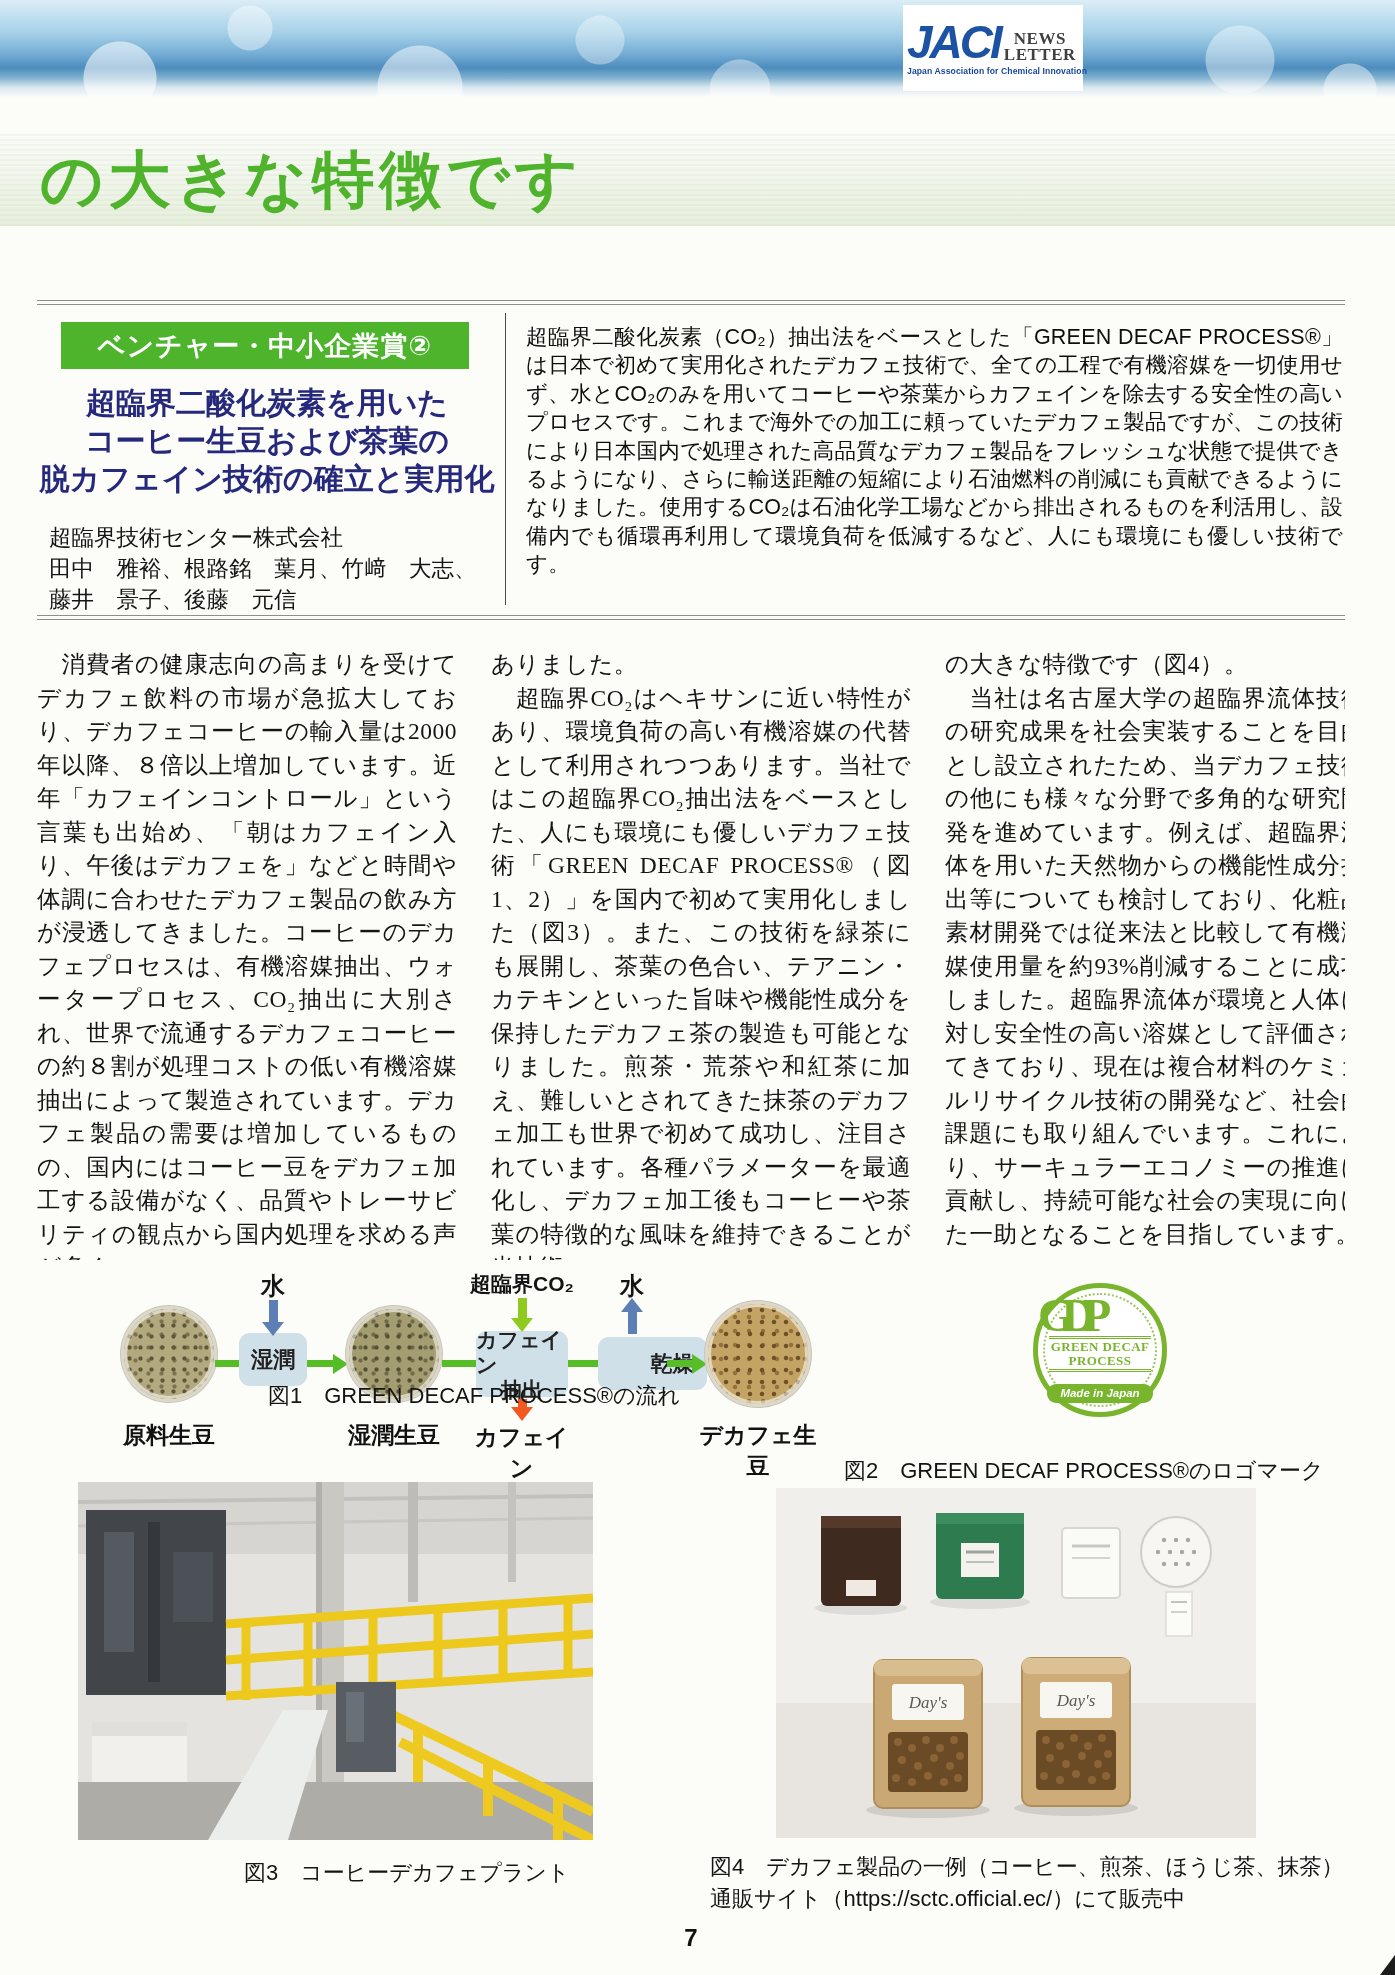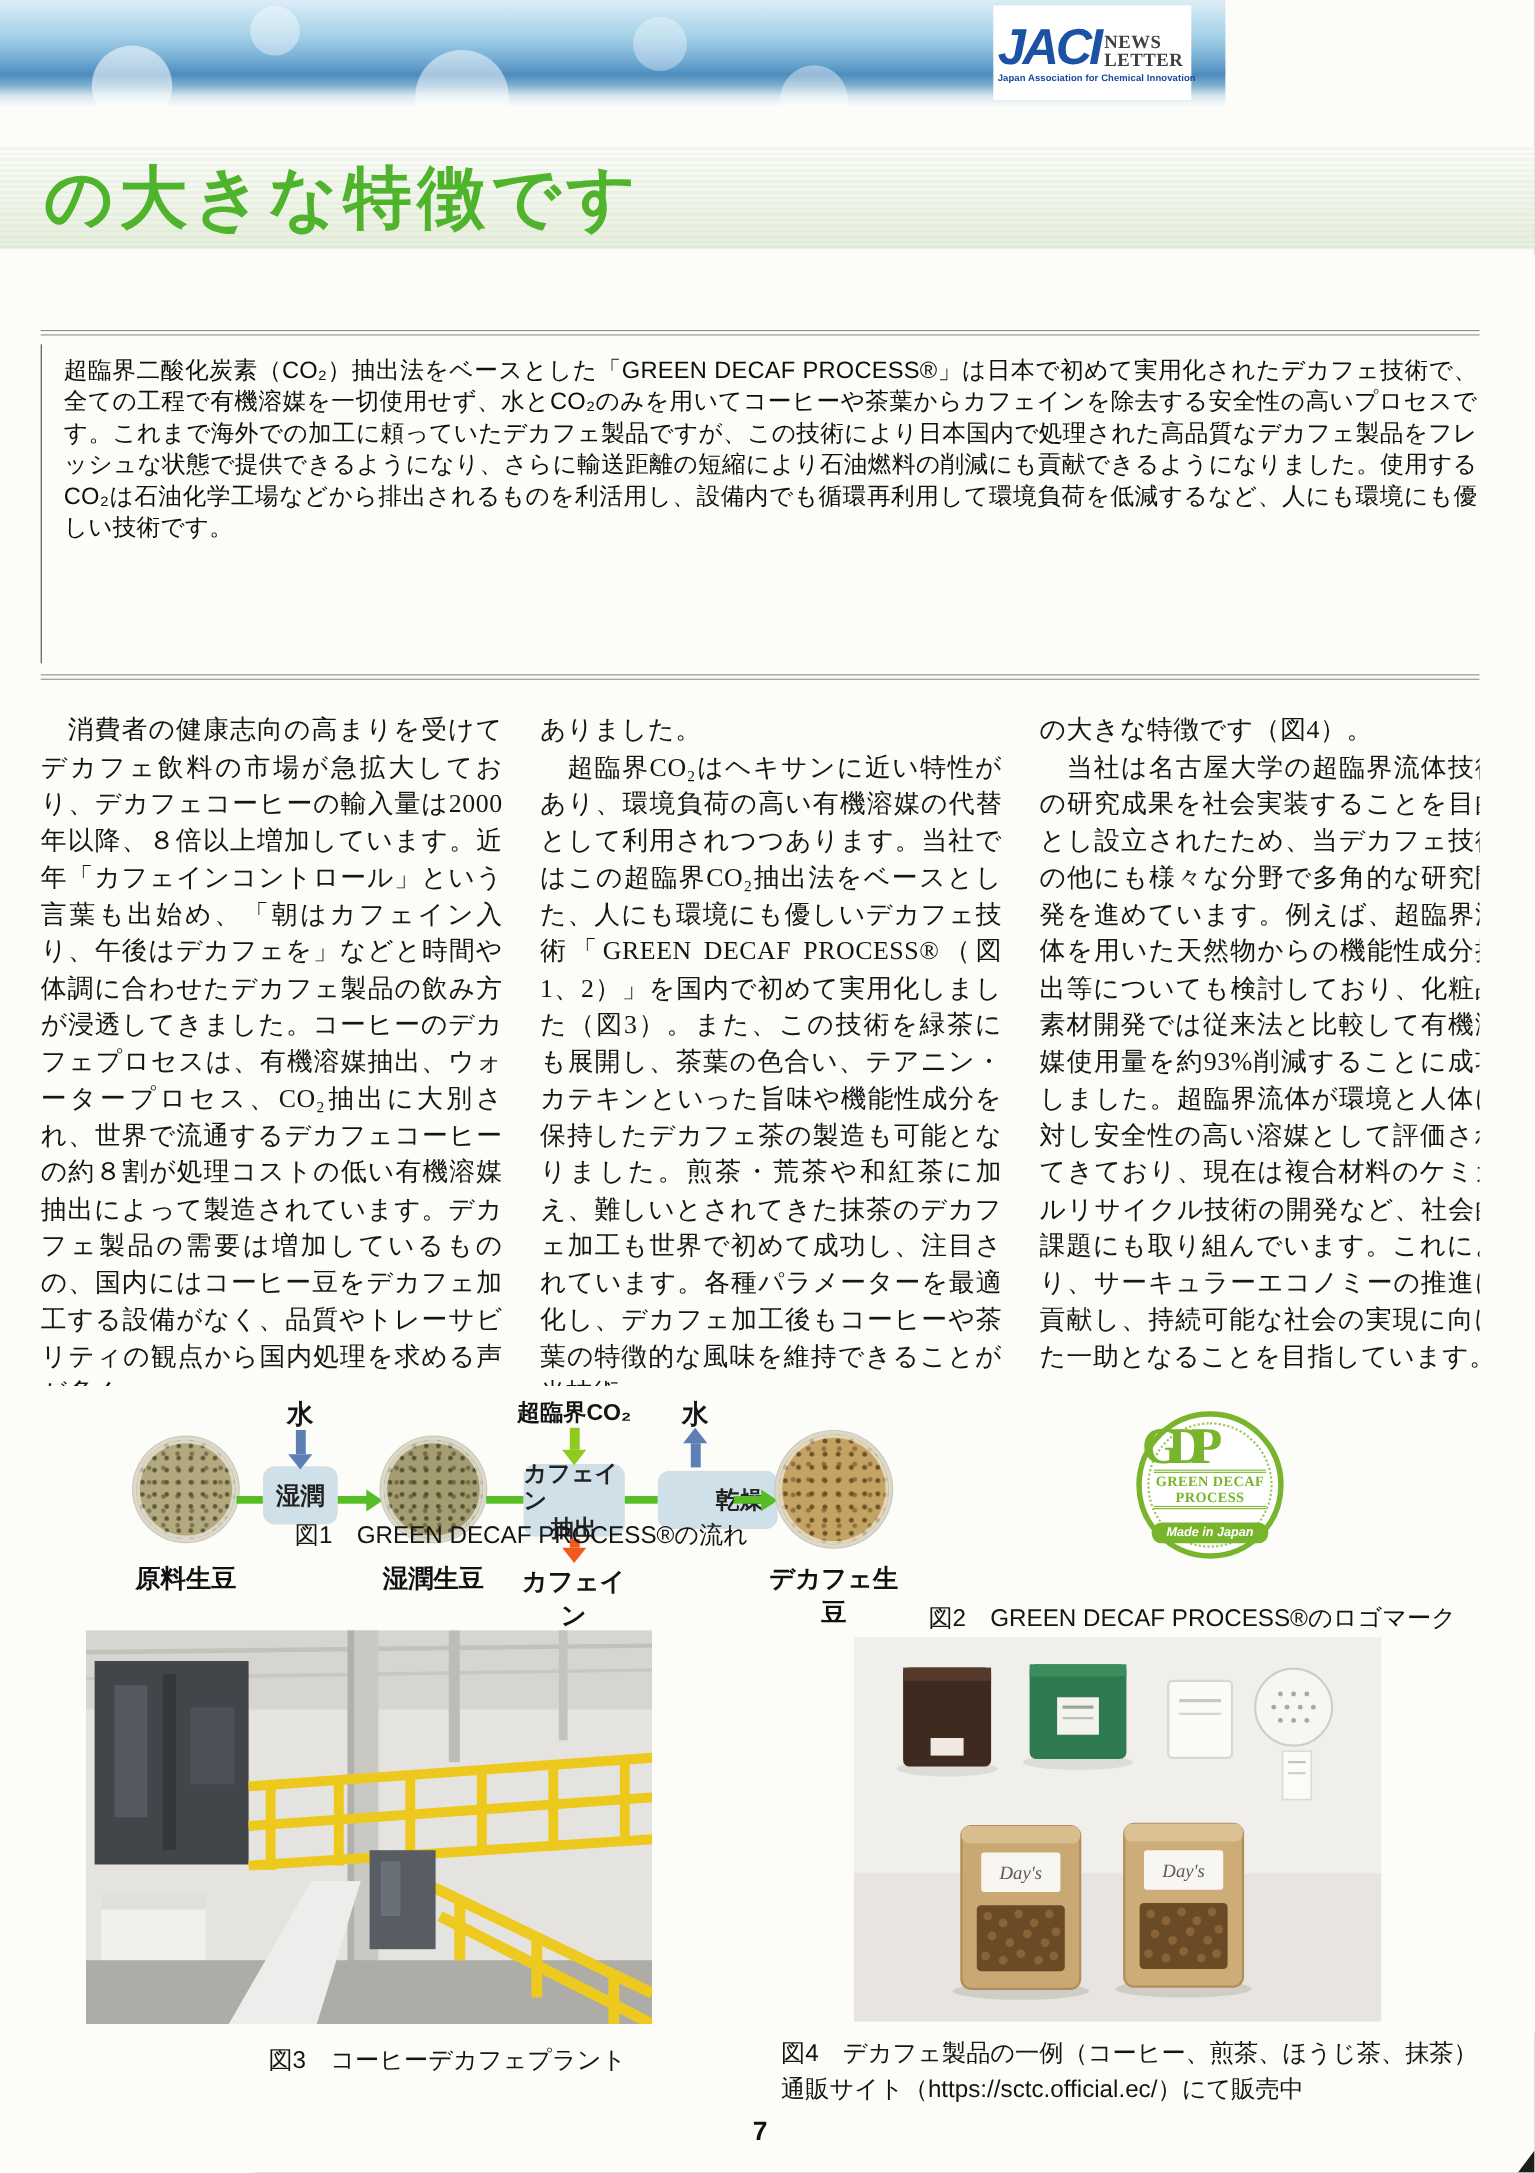--- a/index.html
+++ b/index.html
@@ -4,22 +4,23 @@
 <style>
   html,body{margin:0;padding:0;}
   body{background:#888;}
   .page{
     position:relative; width:1395px; height:1975px; margin:0 auto;
     background:#fcfcf9; overflow:hidden;
     font-family:"Liberation Sans","DejaVu Sans",sans-serif; color:#111;
   }
   
   .band{
-    position:absolute; left:0; top:0; width:1114px; height:97px;
+    position:absolute; left:0; top:0; width:1395px; height:97px;
     background:linear-gradient(180deg,#dcedf6 0%,#c2e0f0 16%,#a5d0e8 34%,#78b0d6 54%,#4d8cbe 70%,#7fb0cf 80%,#d8e7ee 90%,#fbfcfc 100%);
+    text-align:center;
   }
   .band .bubbles{
     position:absolute; inset:0;
     background-image:
       radial-gradient(circle at 120px 78px, rgba(255,255,255,.55) 0 36px, rgba(255,255,255,0) 37px),
       radial-gradient(circle at 250px 28px, rgba(255,255,255,.40) 0 22px, rgba(255,255,255,0) 23px),
       radial-gradient(circle at 420px 88px, rgba(255,255,255,.50) 0 42px, rgba(255,255,255,0) 43px),
       radial-gradient(circle at 600px 40px, rgba(255,255,255,.35) 0 24px, rgba(255,255,255,0) 25px),
       radial-gradient(circle at 740px 90px, rgba(255,255,255,.40) 0 30px, rgba(255,255,255,0) 31px),
       radial-gradient(circle at 1240px 60px, rgba(255,255,255,.40) 0 34px, rgba(255,255,255,0) 35px),
@@ -142,20 +143,31 @@
     </div>
   </div>
 
   <div class="title-band">
     <h1 class="page-title">の大きな特徴です</h1>
   </div>
 
   <section class="award-block">
     <div class="rule"></div>
     <div class="award-inner">
+      <div class="award-left">
+        <div class="award-badge">ベンチャー・中小企業賞②</div>
+        <div class="award-title">
+          <div>超臨界二酸化炭素を用いた</div>
+          <div>コーヒー生豆および茶葉の</div>
+          <div>脱カフェイン技術の確立と実用化</div>
+        </div>
+        <div class="award-company">超臨界技術センター株式会社</div>
+        <div class="award-authors">田中　雅裕、根路銘　葉月、竹﨑　大志、</div>
+        <div class="award-authors">藤井　景子、後藤　元信</div>
+      </div>
       <div class="award-divider"></div>
       <div class="award-abstract">超臨界二酸化炭素（CO₂）抽出法をベースとした「GREEN DECAF PROCESS®」は日本で初めて実用化されたデカフェ技術で、全ての工程で有機溶媒を一切使用せず、水とCO₂のみを用いてコーヒーや茶葉からカフェインを除去する安全性の高いプロセスです。これまで海外での加工に頼っていたデカフェ製品ですが、この技術により日本国内で処理された高品質なデカフェ製品をフレッシュな状態で提供できるようになり、さらに輸送距離の短縮により石油燃料の削減にも貢献できるようになりました。使用するCO₂は石油化学工場などから排出されるものを利活用し、設備内でも循環再利用して環境負荷を低減するなど、人にも環境にも優しい技術です。</div>
     </div>
     <div class="rule"></div>
   </section>
 
   <section class="columns">
     <div class="col">　消費者の健康志向の高まりを受けてデカフェ飲料の市場が急拡大しており、デカフェコーヒーの輸入量は2000年以降、８倍以上増加しています。近年「カフェインコントロール」という言葉も出始め、「朝はカフェイン入り、午後はデカフェを」などと時間や体調に合わせたデカフェ製品の飲み方が浸透してきました。コーヒーのデカフェプロセスは、有機溶媒抽出、ウォータープロセス、CO₂抽出に大別され、世界で流通するデカフェコーヒーの約８割が処理コストの低い有機溶媒抽出によって製造されています。デカフェ製品の需要は増加しているものの、国内にはコーヒー豆をデカフェ加工する設備がなく、品質やトレーサビリティの観点から国内処理を求める声が多く</div>
     <div class="col">ありました。
 　超臨界CO₂はヘキサンに近い特性があり、環境負荷の高い有機溶媒の代替として利用されつつあります。当社ではこの超臨界CO₂抽出法をベースとした、人にも環境にも優しいデカフェ技術「GREEN DECAF PROCESS®（図1、2）」を国内で初めて実用化しました（図3）。また、この技術を緑茶にも展開し、茶葉の色合い、テアニン・カテキンといった旨味や機能性成分を保持したデカフェ茶の製造も可能となりました。煎茶・荒茶や和紅茶に加え、難しいとされてきた抹茶のデカフェ加工も世界で初めて成功し、注目されています。各種パラメーターを最適化し、デカフェ加工後もコーヒーや茶葉の特徴的な風味を維持できることが当技術</div>

